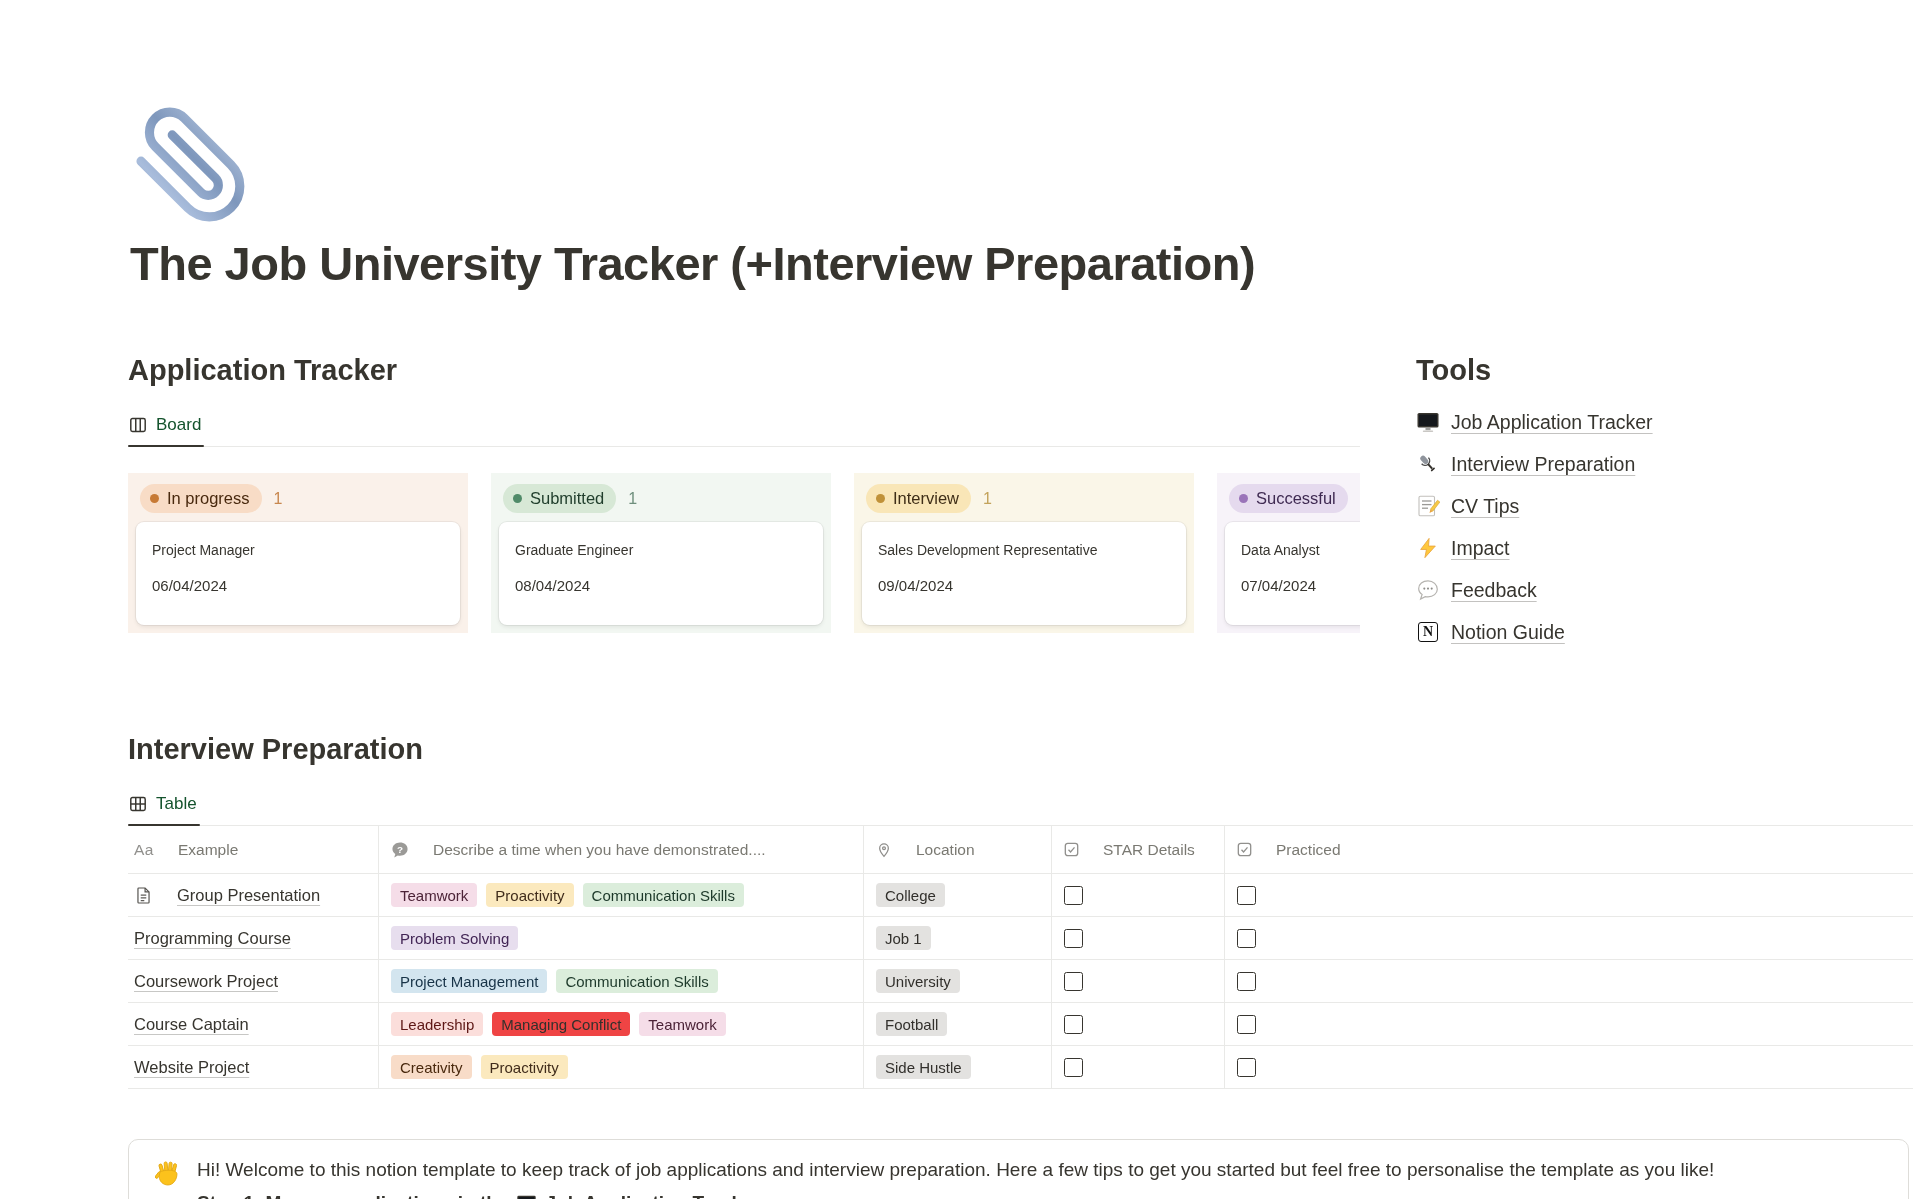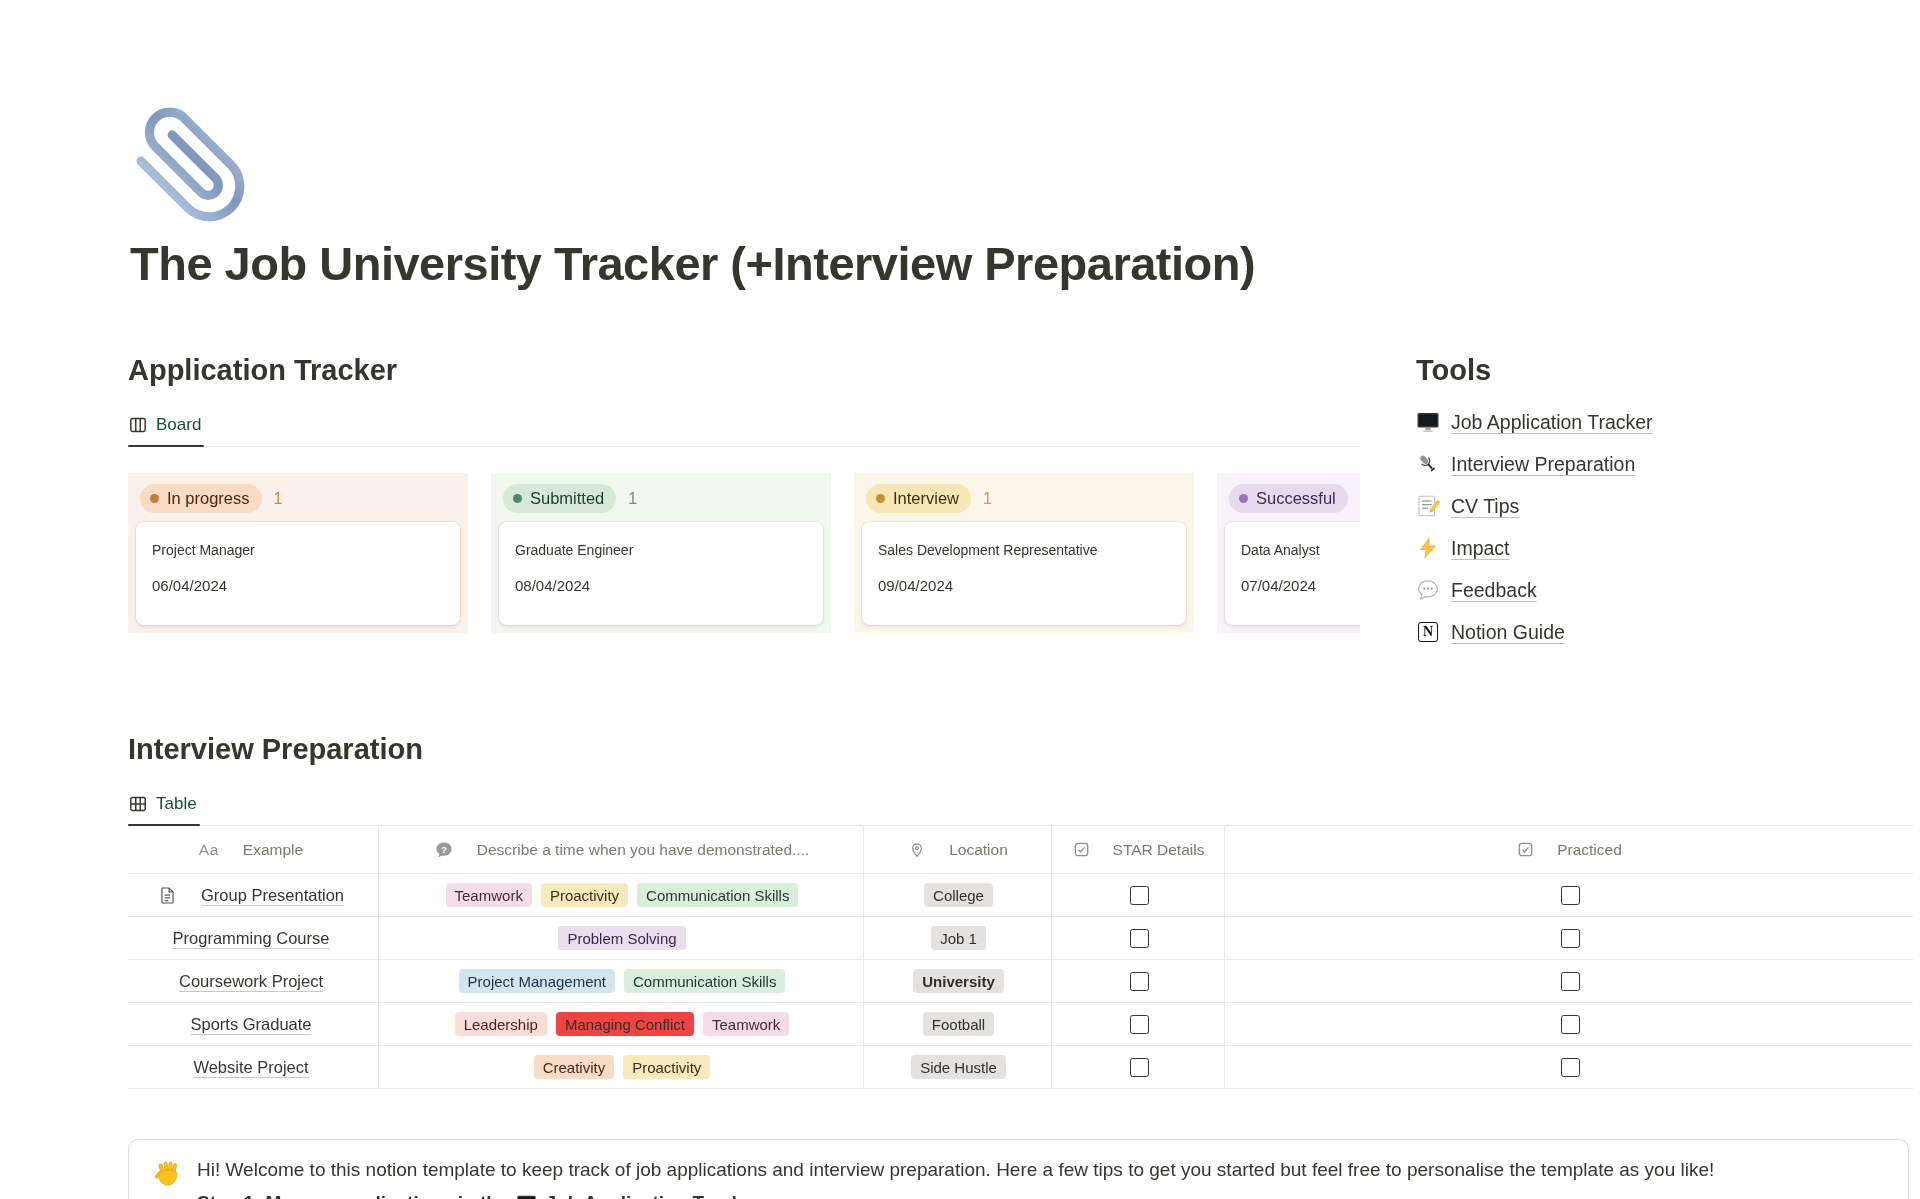--- a/index.html
+++ b/index.html
@@ -48,21 +48,21 @@
                  align-items:center; justify-content:center; font-family:"Liberation Serif",serif;
                  font-weight:700; font-size:14px; color:#111; background:#fff; }
 
   
   .interview-section { margin-top:78px; width:1785px; }
   .interview-section .tabbar { width:1785px; }
   .trow { display:grid; grid-template-columns:250px 485px 188px 173px 1fr;
           border-bottom:1px solid #E9E9E7; }
   .thead { height:48px; color:#7A7972; font-size:15.5px; }
   .trow.tdata { height:43px; }
-  .cell { display:flex; align-items:center; padding:0 10px 0 12px; overflow:hidden; gap:24px;justify-content:center; }
+  .cell { display:flex; align-items:center; padding:0 10px 0 12px; overflow:hidden; gap:24px; }
   .cell:first-child { padding-left:6px; }
   .cell + .cell { border-left:1px solid #E9E9E7; }
   .aa-glyph { font-size:15.5px; color:#91908D; font-weight:500; letter-spacing:0.5px; }
   .example-link { font-size:16.5px; font-weight:500; cursor:pointer; white-space:nowrap;
                   text-decoration:underline; text-decoration-thickness:1px; text-underline-offset:3.5px;
                   text-decoration-color:rgba(55,53,47,.28); }
   .tags { display:flex; gap:9px; }
   .tag { border-radius:4px; padding:3.5px 9px; font-size:15px; white-space:nowrap; }
   .cb { width:19px; height:19px; border:1.8px solid #37352F; border-radius:2.5px; background:#fff;
         cursor:pointer; flex:0 0 19px; }
@@ -374,33 +374,33 @@
         <div class="cell">
           <span class="example-link">Coursework Project</span>
         </div>
         <div class="cell">
           <div class="tags">
             <span class="tag" style="background: rgb(211, 229, 239); color: rgb(24, 51, 71);">Project Management</span>
             <span class="tag" style="background: rgb(219, 237, 219); color: rgb(28, 56, 41);">Communication Skills</span>
           </div>
         </div>
         <div class="cell">
-          <span class="tag" style="background: rgb(227, 226, 224); color: rgb(50, 48, 44); font-weight: bold;">University</span>
+          <span class="tag" style="background: rgb(227, 226, 224); color: rgb(50, 48, 44);">University</span>
         </div>
         <div class="cell">
           <span class="cb"></span>
         </div>
         <div class="cell">
           <span class="cb"></span>
         </div>
       </div>
 
       <div class="trow tdata">
         <div class="cell">
-          <span class="example-link">Sports Graduate</span>
+          <span class="example-link">Course Captain</span>
         </div>
         <div class="cell">
           <div class="tags">
             <span class="tag" style="background: rgb(251, 222, 219); color: rgb(93, 23, 21);">Leadership</span>
             <span class="tag" style="background: #ef4444; color: rgb(50, 48, 44);">Managing Conflict</span>
             <span class="tag" style="background: rgb(245, 221, 232); color: rgb(76, 35, 55);">Teamwork</span>
           </div>
         </div>
         <div class="cell">
           <span class="tag" style="background: rgb(227, 226, 224); color: rgb(50, 48, 44);">Football</span>

